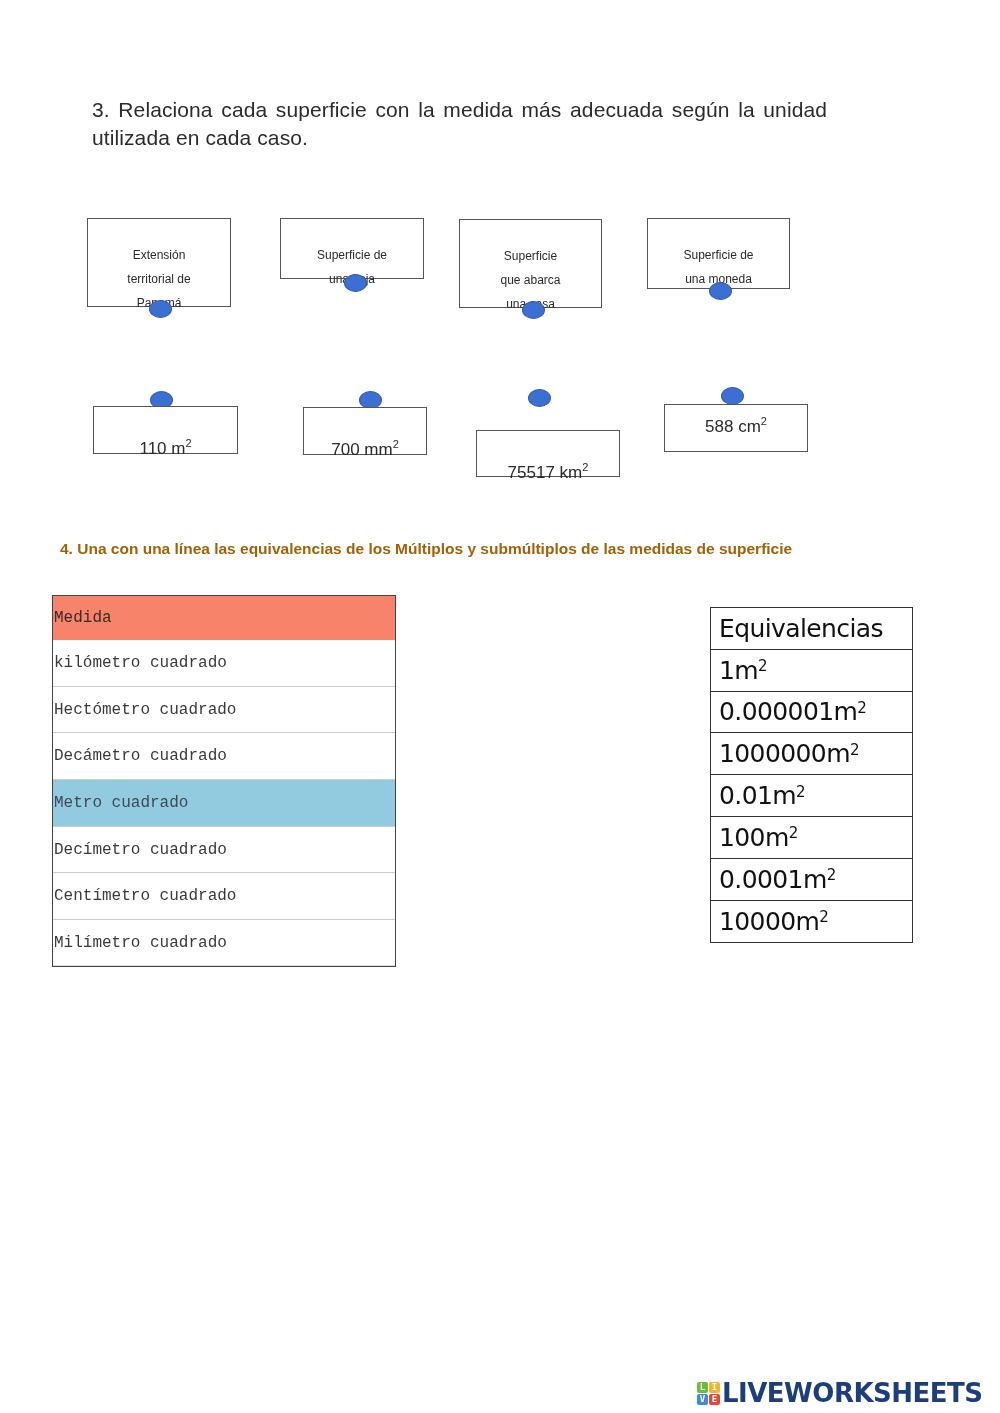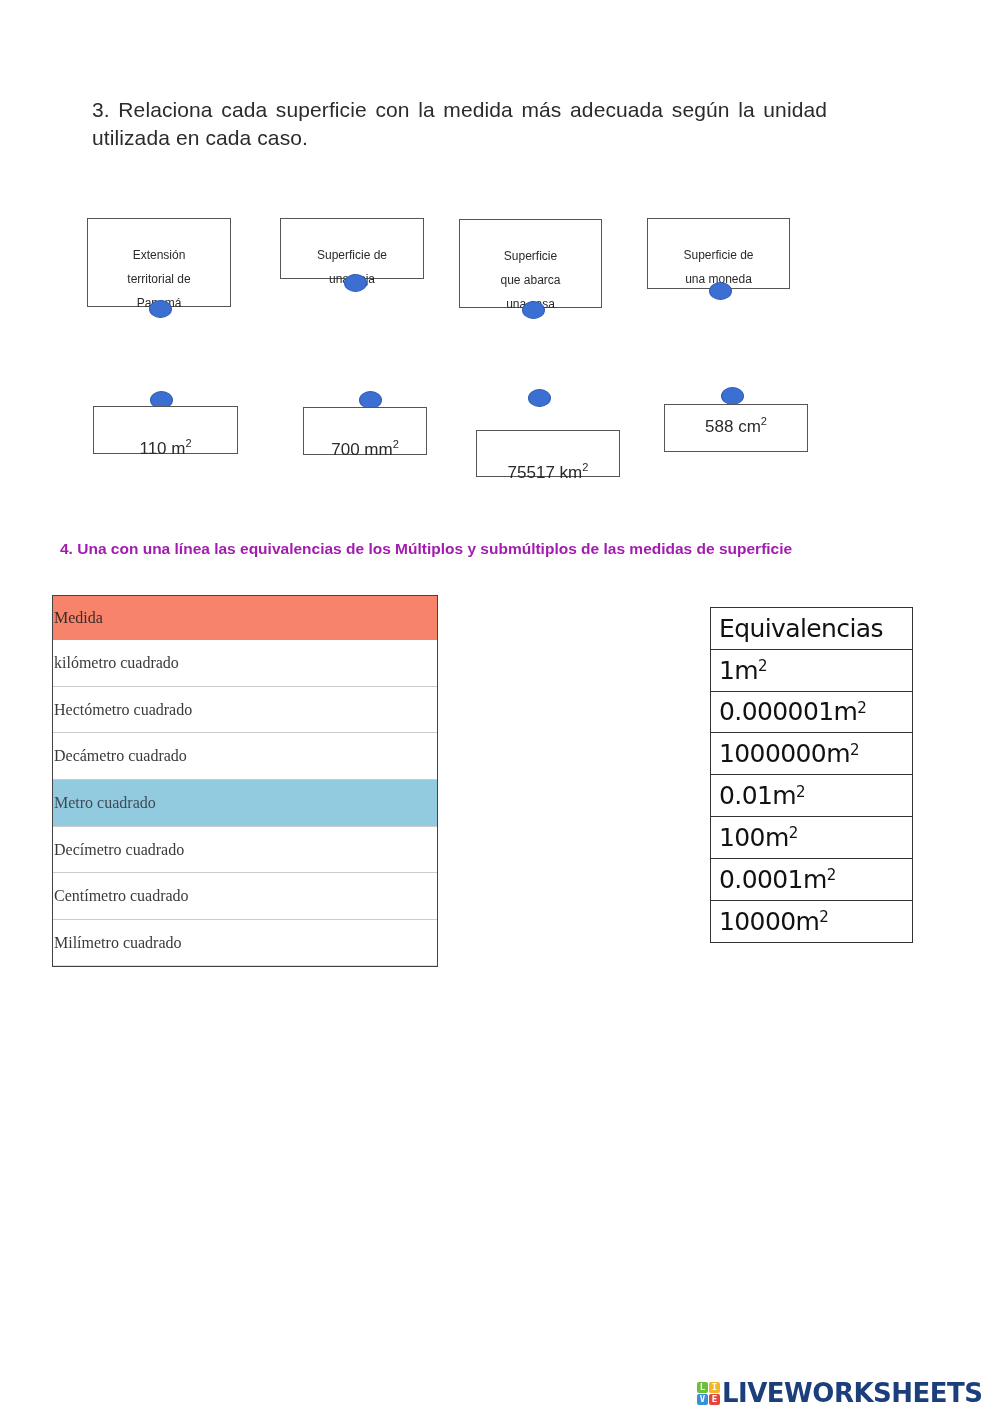--- a/index.html
+++ b/index.html
@@ -20,25 +20,25 @@
   }
   .box span { white-space: pre-line; }
   .dot {
     position: absolute; width: 23px; height: 18px; border-radius: 50%;
     background: #3b6fd1; border: 1px solid #2f5cb5; box-sizing: border-box; cursor: pointer;
   }
   .meas { font-size: 17px; }
   .meas sup { font-size: 11px; }
   .q4-title {
     left: 60px; top: 540px; font-family: "Liberation Sans", sans-serif; font-weight: bold;
-    font-size: 15.5px; color: #a21caf; white-space: nowrap;
+    font-size: 15.5px; color: #a16207; white-space: nowrap;
   }
   .medida-table {
-    left: 52px; top: 595px; width: 386px; border: 1px solid #444; box-sizing: border-box;
-    font-family: Liberation Serif, serif;
+    left: 52px; top: 595px; width: 344px; border: 1px solid #444; box-sizing: border-box;
+    font-family: Liberation Mono, monospace;
   }
   .medida-row {
     height: 46.7px; box-sizing: border-box; border-bottom: 1px solid #ccc;
     font-size: 16px; color: #3a3a3a; padding-left: 1px; display: flex; align-items: center;
     cursor: pointer;
   }
   .medida-row:last-child { border-bottom: 1px solid #ddd; height: 46px; }
   .medida-head { background: #f7836a; color: #3a2a26; height: 44px; border-bottom: none; }
   .medida-hl { background: #92cbe0; color: #3d4a55; }
   .eq-table {

